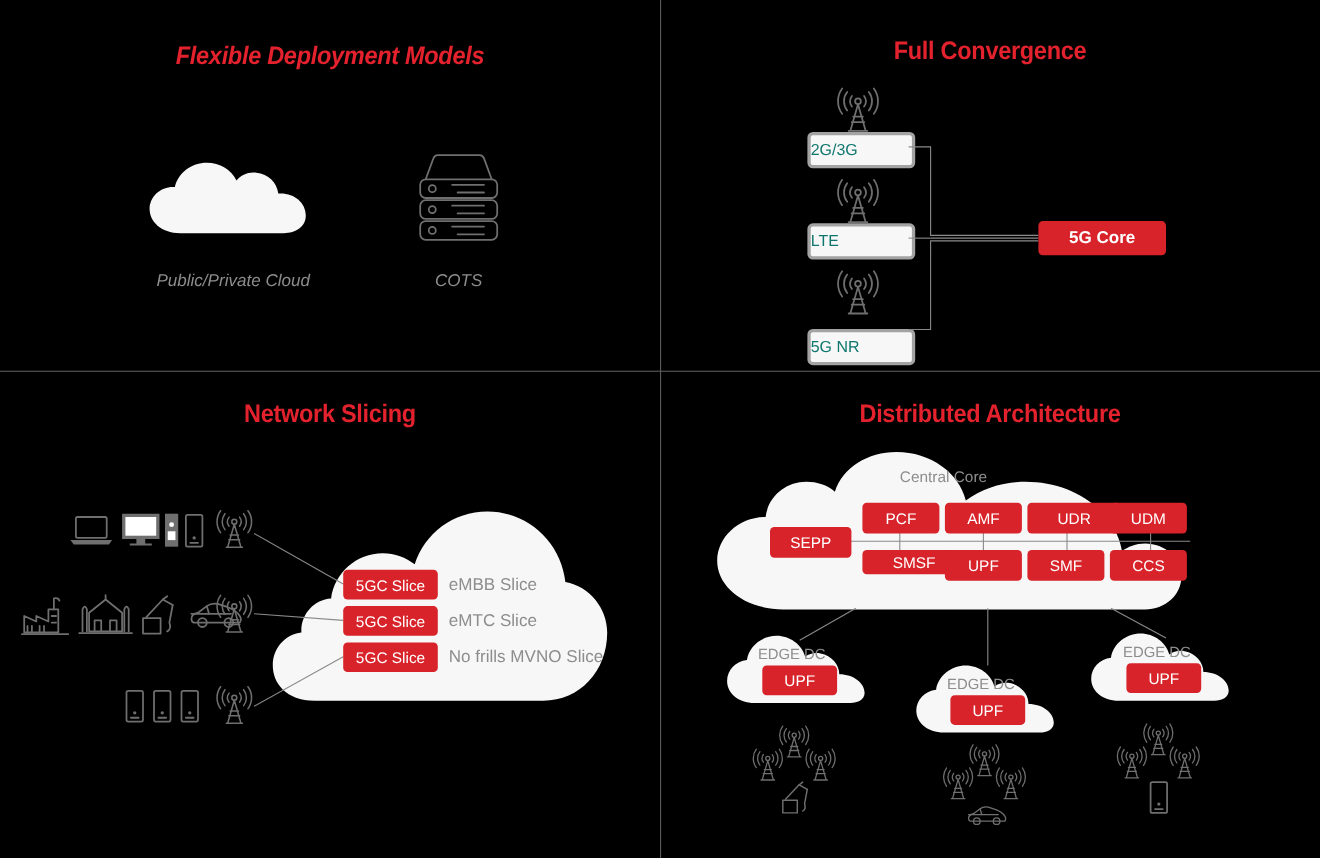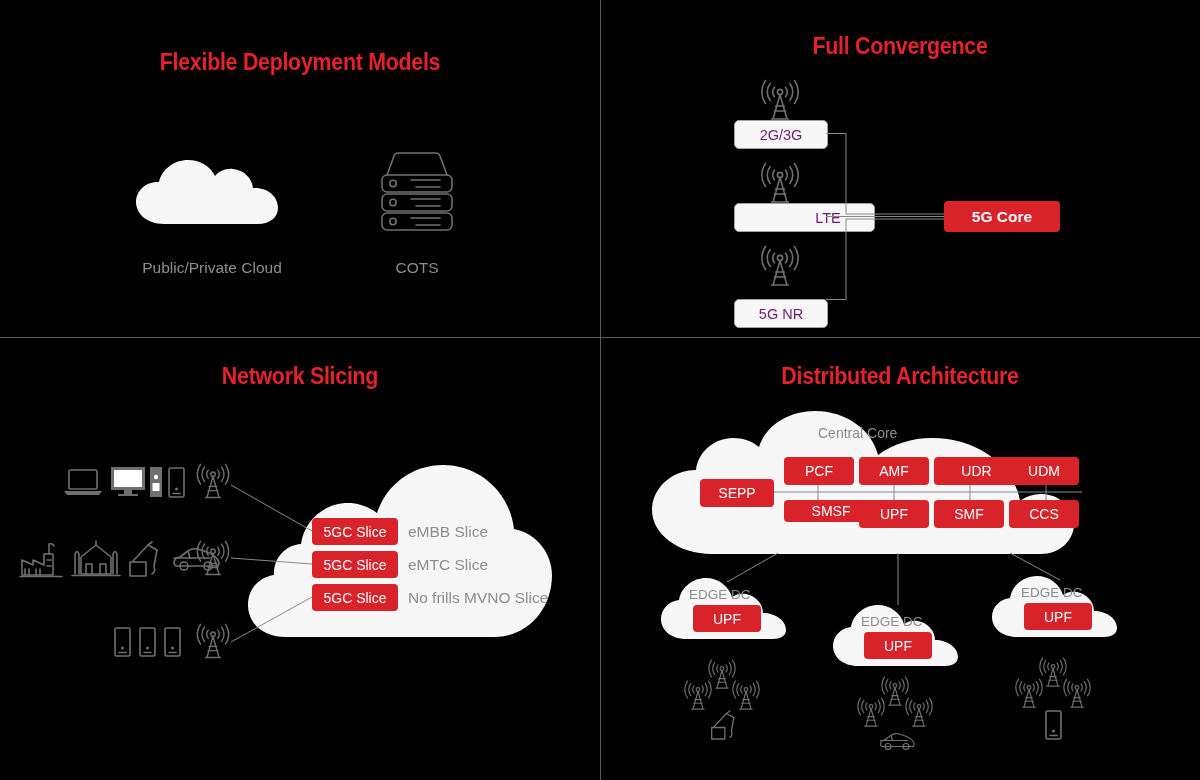--- a/index.html
+++ b/index.html
@@ -1,20 +1,20 @@
 <!DOCTYPE html>
 <html><head>
 <meta charset="utf-8">
 <style>
   html,body{margin:0;padding:0;background:#000;}
   body{width:1200px;height:780px;overflow:hidden;font-family:"Liberation Sans","DejaVu Sans",sans-serif;}
   #root{position:relative;width:1200px;height:780px;background:#000;}
 
   .quad{position:absolute;overflow:hidden;}
-  #q-tl{left:0;top:16px;width:600px;height:337px;}
+  #q-tl{left:0;top:4px;width:600px;height:337px;font-style:italic;}
   #q-tr{left:600px;top:0;width:600px;height:337px;}
   #q-bl{left:0;top:337px;width:600px;height:443px;}
   #q-br{left:600px;top:337px;width:600px;height:443px;}
 
   .divider{position:absolute;background:#5a5a5a;}
   #div-v{left:600px;top:0;width:1.4px;height:780px;}
   #div-h{left:0;top:337px;width:1200px;height:1.4px;}
 
   .ptitle{
     position:absolute;width:100%;text-align:center;
@@ -25,23 +25,23 @@
   #t-tl{top:33px;}
   #t-tr{top:33px;}
   #t-bl{top:26px;}
   #t-br{top:26px;}
 
   .lbl{position:absolute;color:#8d8d8d;font-size:15.5px;white-space:nowrap;}
   .lbl-c{text-align:center;}
 
   
   .wbox{
-    position:absolute;background:#f7f7f7;border:1px solid #a3a3a3;border-radius:5px;
-    display:flex;align-items:center;justify-content:center;
-    color:#701a75;font-size:14.5px;
+    position:absolute;background:#f7f7f7;border:3px solid #a3a3a3;border-radius:5px;
+    display:flex;align-items:center;justify-content:flex-start;
+    color:#0f766e;font-size:14.5px;
   }
   .rbox{
     position:absolute;background:#d8232a;border-radius:4px;
     display:flex;align-items:center;justify-content:center;
     color:#fff;font-size:14px;
   }
   .rbox.bold{font-weight:bold;font-size:15.5px;}
   svg{display:block;overflow:visible;}
   .leader{stroke:#8a8a8a;stroke-width:1;fill:none;}
 
@@ -114,21 +114,21 @@
         <circle cx="22" cy="13" r="2.6"></circle>
         <path d="M16.5 8.2 a8 8 0 0 0 0 9.6"></path>
           <path d="M27.5 8.2 a8 8 0 0 1 0 9.6"></path>
         <path d="M12.2 4.6 a13.5 13.5 0 0 0 0 16.8"></path>
           <path d="M31.8 4.6 a13.5 13.5 0 0 1 0 16.8"></path>
         <path d="M7.6 1.5 a19.5 19.5 0 0 0 0 23"></path>
           <path d="M36.4 1.5 a19.5 19.5 0 0 1 0 23"></path>
         <path d="M22 15.8 L15 40 M22 15.8 L29 40 M17.6 27 L26.4 27 M16.3 32 L27.7 32 M13.5 40 L30.5 40"></path>
       </svg>
     </div>
-    <div class="wbox" style="left:134px;top:203px;width:92px;height:27px;padding-left:47px;">
+    <div class="wbox" style="left:134px;top:203px;width:92px;height:27px;">
       <span>LTE</span>
     </div>
 
     <div class="ico" style="left:158px;top:245px;width:44px;height:44px;">
       <svg width="44" height="44" viewBox="0 0 44 44">
         <circle cx="22" cy="13" r="2.6"></circle>
         <path d="M16.5 8.2 a8 8 0 0 0 0 9.6"></path>
           <path d="M27.5 8.2 a8 8 0 0 1 0 9.6"></path>
         <path d="M12.2 4.6 a13.5 13.5 0 0 0 0 16.8"></path>
           <path d="M31.8 4.6 a13.5 13.5 0 0 1 0 16.8"></path>

